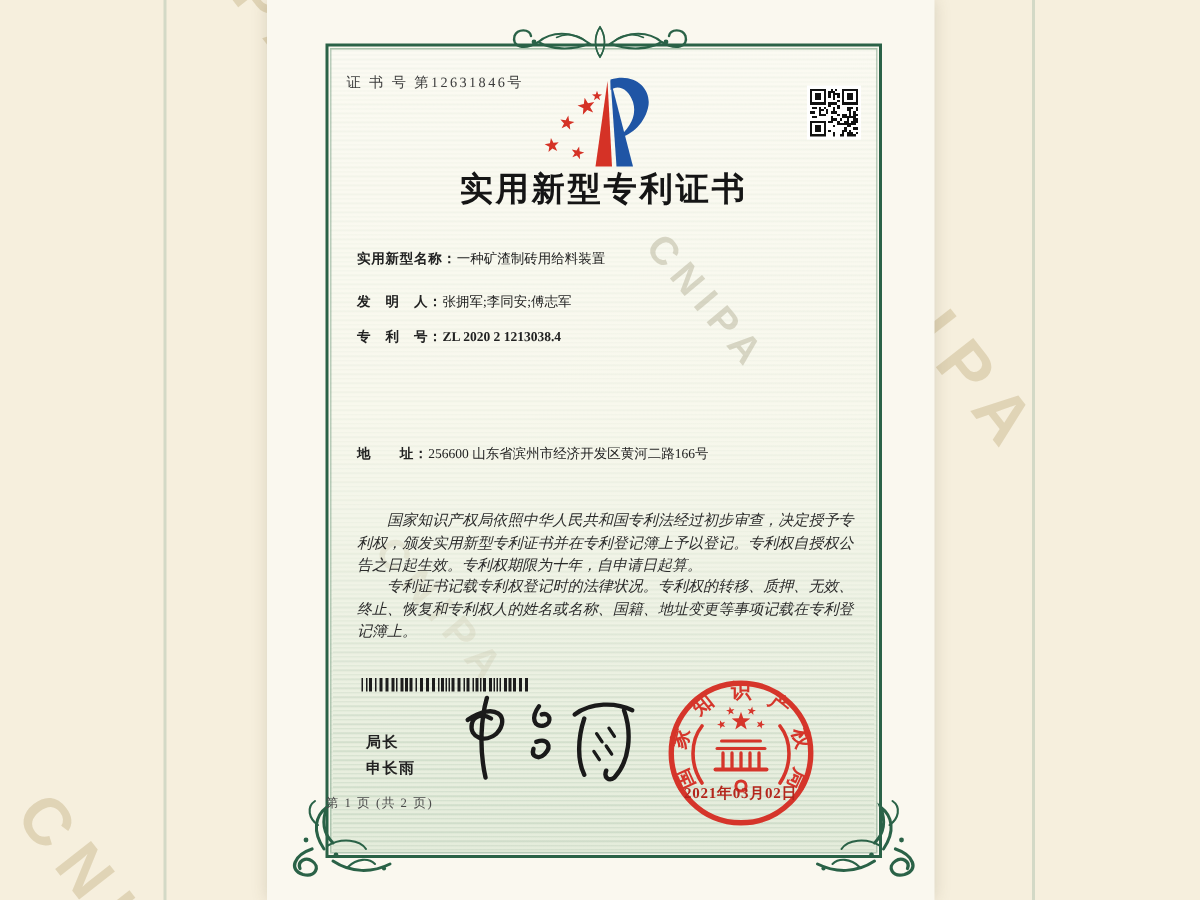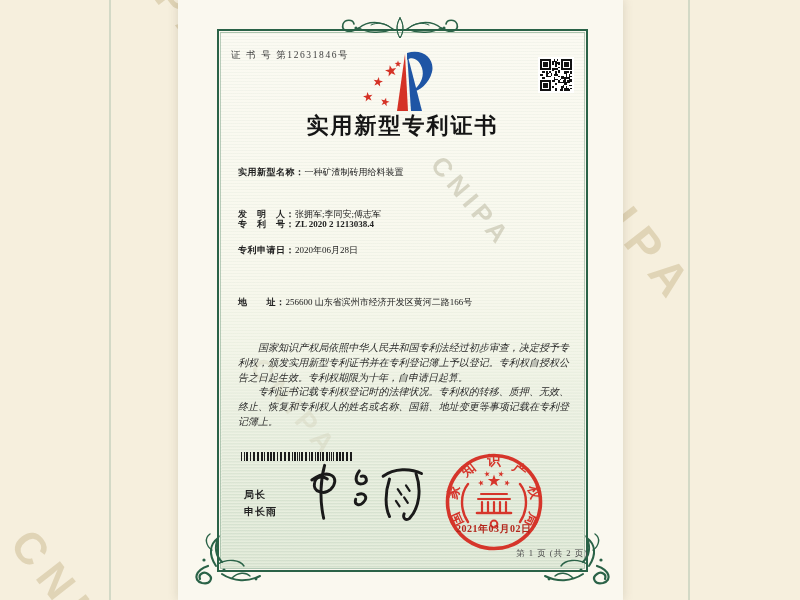--- a/index.html
+++ b/index.html
@@ -43,35 +43,35 @@
 
   
   .abs{position:absolute;}
   .cert-no{left:231px;top:49px;font-size:9.5px;letter-spacing:1.6px;color:#3c3c3c;}
   .logo{left:360px;top:51px;}
   .qr{left:538px;top:57px;width:36px;height:36px;background:#fff;padding:2px;}
   .title{left:217px;top:111px;width:371px;text-align:center;font-size:22px;font-weight:bold;
          letter-spacing:2px;color:#151515;}
   .row{left:238px;width:332px;font-size:9px;color:#222;line-height:12px;white-space:nowrap;}
   .row b{letter-spacing:.5px;}
-  .r0{top:166px;} .r1{top:208px;} .r2{top:218px;font-weight:bold;} .r3{top:244px;} .r4{top:270px;} .r5{top:296px;}
+  .r0{top:166px;} .r1{top:195px;} .r2{top:218px;font-weight:bold;} .r3{top:244px;} .r4{top:270px;} .r5{top:296px;}
   .grant{top:322px;}
   .grant .pair2{position:absolute;left:160px;top:0;}
   .legal{left:238px;top:341px;width:331px;font-size:10px;line-height:14.8px;color:#2b2b2b;
          text-align:justify;font-style:italic;}
   .legal p{margin:0;text-indent:2em;}
   .barcode{left:241px;top:452px;width:114px;height:9px;display:flex;align-items:stretch;}
   .barcode i{display:block;background:#1c1c1c;}
   .director{left:244px;font-size:10px;font-weight:bold;color:#222;letter-spacing:1px;}
   .d1{top:488px;} .d2{top:505px;}
   .signature{left:293px;top:458px;}
   .seal{left:439px;top:447px;}
   .seal-date{left:456px;top:522px;width:86px;font-size:10px;font-weight:bold;color:#b4261c;
              letter-spacing:.5px;white-space:nowrap;}
-  .page-footer{left:217px;top:548px;width:371px;text-align:right;font-size:8.5px;color:#4a4a4a;letter-spacing:1px;padding-left:46px;}
+  .page-footer{left:217px;top:530px;width:371px;text-align:left;font-size:8.5px;color:#4a4a4a;letter-spacing:1px;}
   .cont-box{left:346px;top:577px;width:118px;height:21px;background:#fdfcf5;
             border:1px solid #e4dfca;display:flex;align-items:center;justify-content:center;}
   .cont-note{font-size:9px;color:#3a3a3a;letter-spacing:1px;font-style:italic;}
 </style>
 </head>
 <body>
 
 <div class="stage">
 
   <div class="edge-line left"></div>
@@ -262,21 +262,20 @@
       <rect x="0" y="14" width="7" height="7" fill="#111"></rect>
       <rect x="1" y="15" width="5" height="5" fill="#fff"></rect>
       <rect x="2" y="16" width="3" height="3" fill="#111"></rect>
     </svg>
 
   <div class="abs title">实用新型专利证书</div>
 
   <div class="abs row r0"><b>实用新型名称：</b><span>一种矿渣制砖用给料装置</span></div>
   <div class="abs row r1"><b>发　明　人：</b><span>张拥军;李同安;傅志军</span></div>
   <div class="abs row r2"><b>专　利　号：</b><span>ZL 2020 2 1213038.4</span></div>
-  <div class="abs row r3"><b>专利申请日：</b><span>2020年06月28日</span></div>
   <div class="abs row r5"><b>地　　址：</b><span>256600 山东省滨州市经济开发区黄河二路166号</span></div>
 
   <div class="abs legal">
     <p>国家知识产权局依照中华人民共和国专利法经过初步审查，决定授予专利权，颁发实用新型专利证书并在专利登记簿上予以登记。专利权自授权公告之日起生效。专利权期限为十年，自申请日起算。</p>
     <p>专利证书记载专利权登记时的法律状况。专利权的转移、质押、无效、终止、恢复和专利权人的姓名或名称、国籍、地址变更等事项记载在专利登记簿上。</p>
   </div>
 
   <div class="abs barcode">
       <i style="width: 1px; margin-right: 2px;"></i>
       <i style="width: 1px; margin-right: 1px;"></i>

